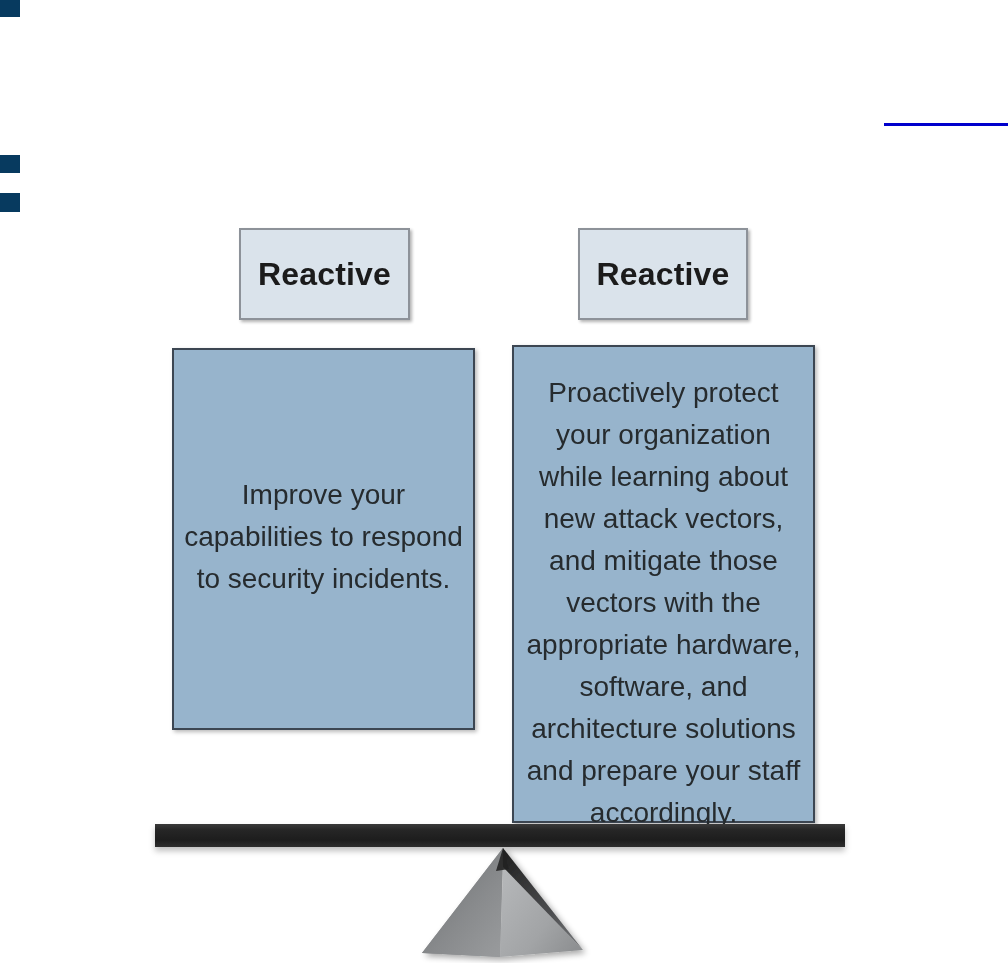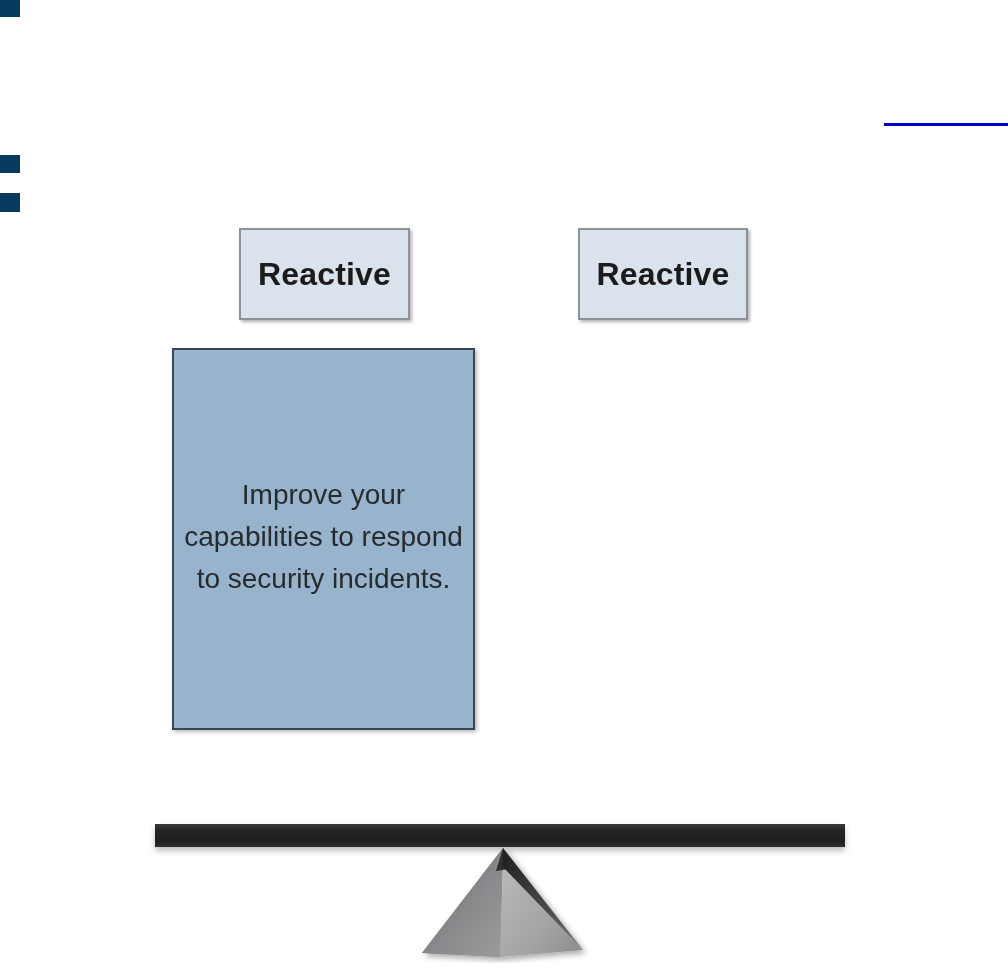--- a/index.html
+++ b/index.html
@@ -140,20 +140,23 @@
   </div>
 
   <div class="caption-box" id="caption-proactive">
     <span class="caption-text">Reactive</span>
   </div>
 
   <div class="weight-panel" id="panel-reactive">
     <div class="panel-text">Improve your capabilities to respond to security incidents.</div>
   </div>
 
+  <div class="weight-panel" id="panel-proactive">
+    <div class="panel-text">Proactively protect your organization while learning about new attack vectors, and mitigate those vectors with the appropriate hardware, software, and architecture solutions and prepare your staff accordingly.</div>
+  </div>
 
   <div id="balance-beam"></div>
 
   <div id="fulcrum">
     <svg width="196" height="118" viewBox="0 0 196 118" xmlns="http://www.w3.org/2000/svg">
       <defs>
         <linearGradient id="gradLeftDark" x1="0" y1="0" x2="1" y2="0.6">
           <stop offset="0%" stop-color="#5d6063"></stop>
           <stop offset="55%" stop-color="#77797c"></stop>
           <stop offset="100%" stop-color="#8a8c8e"></stop>

